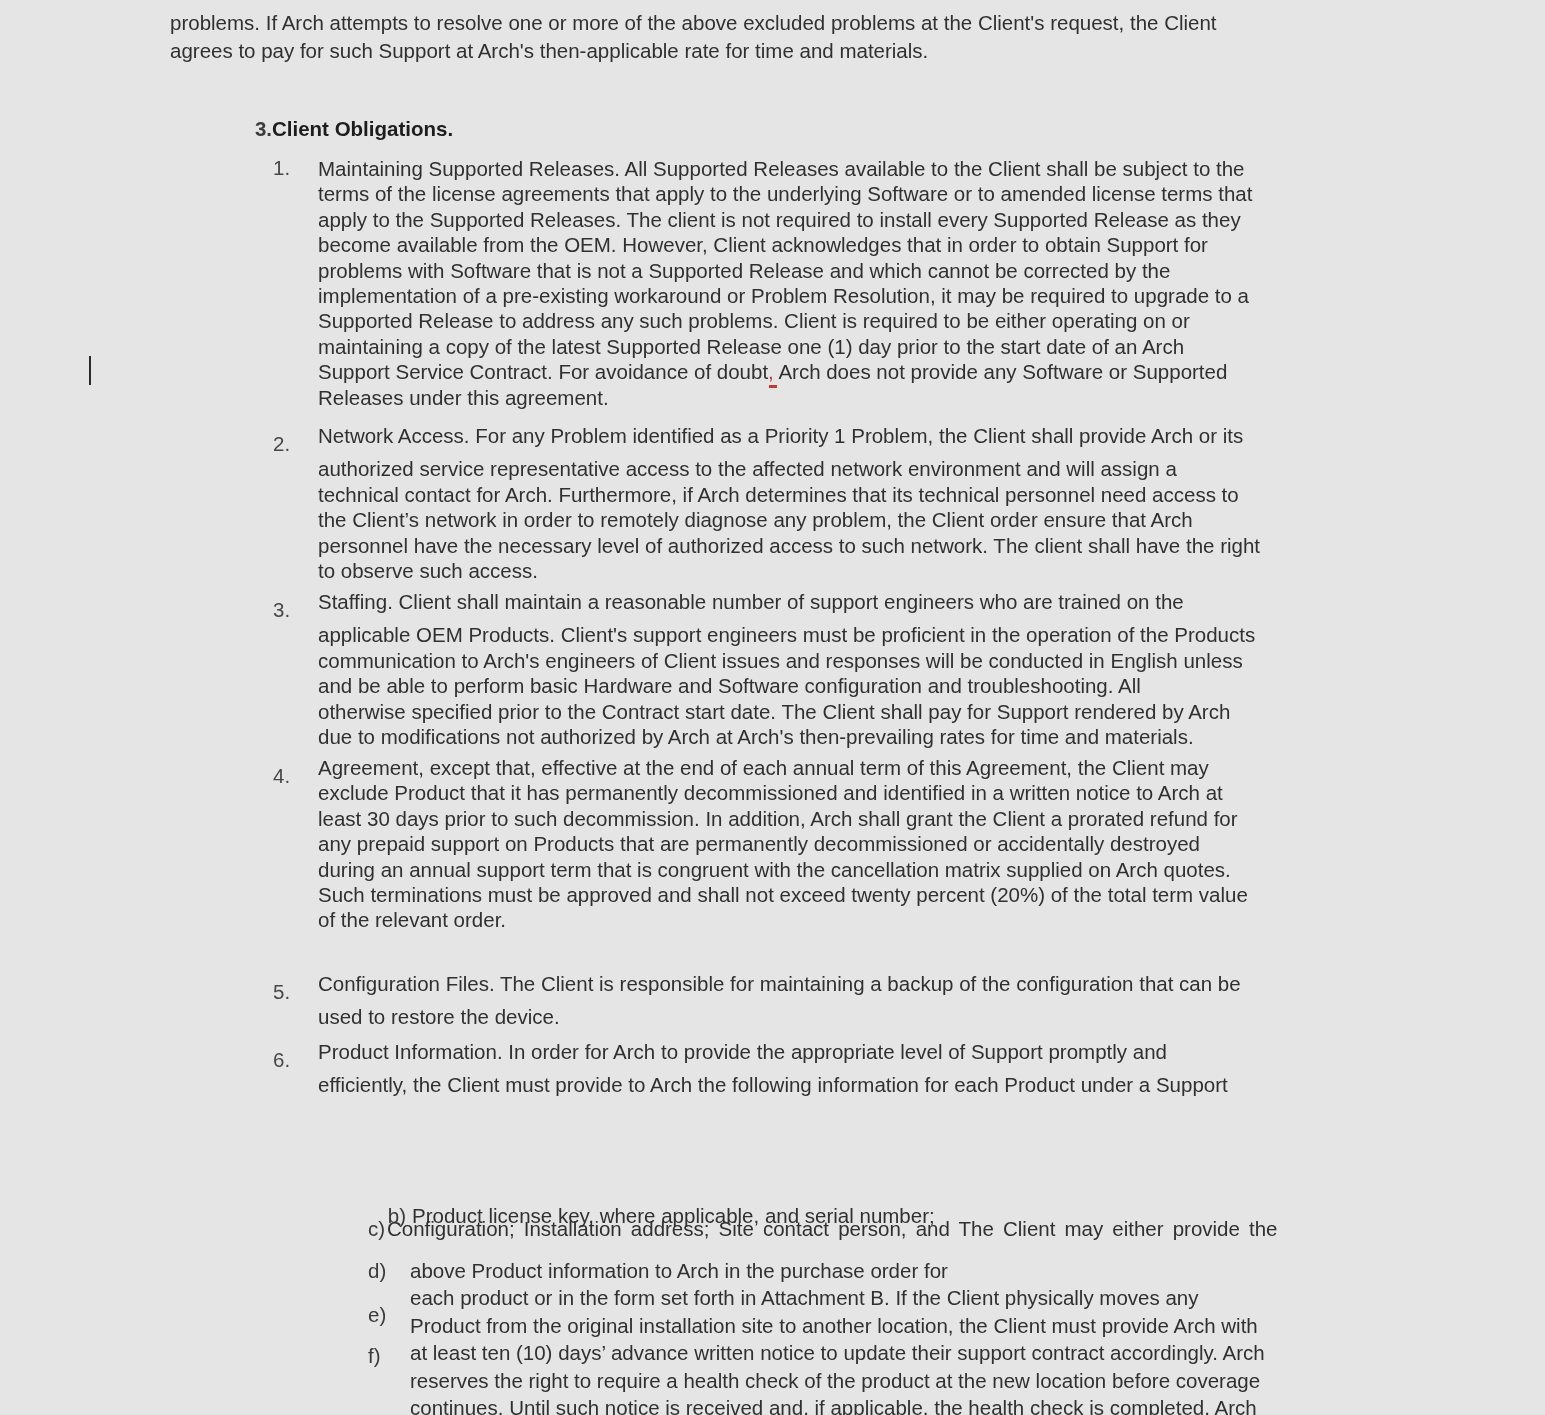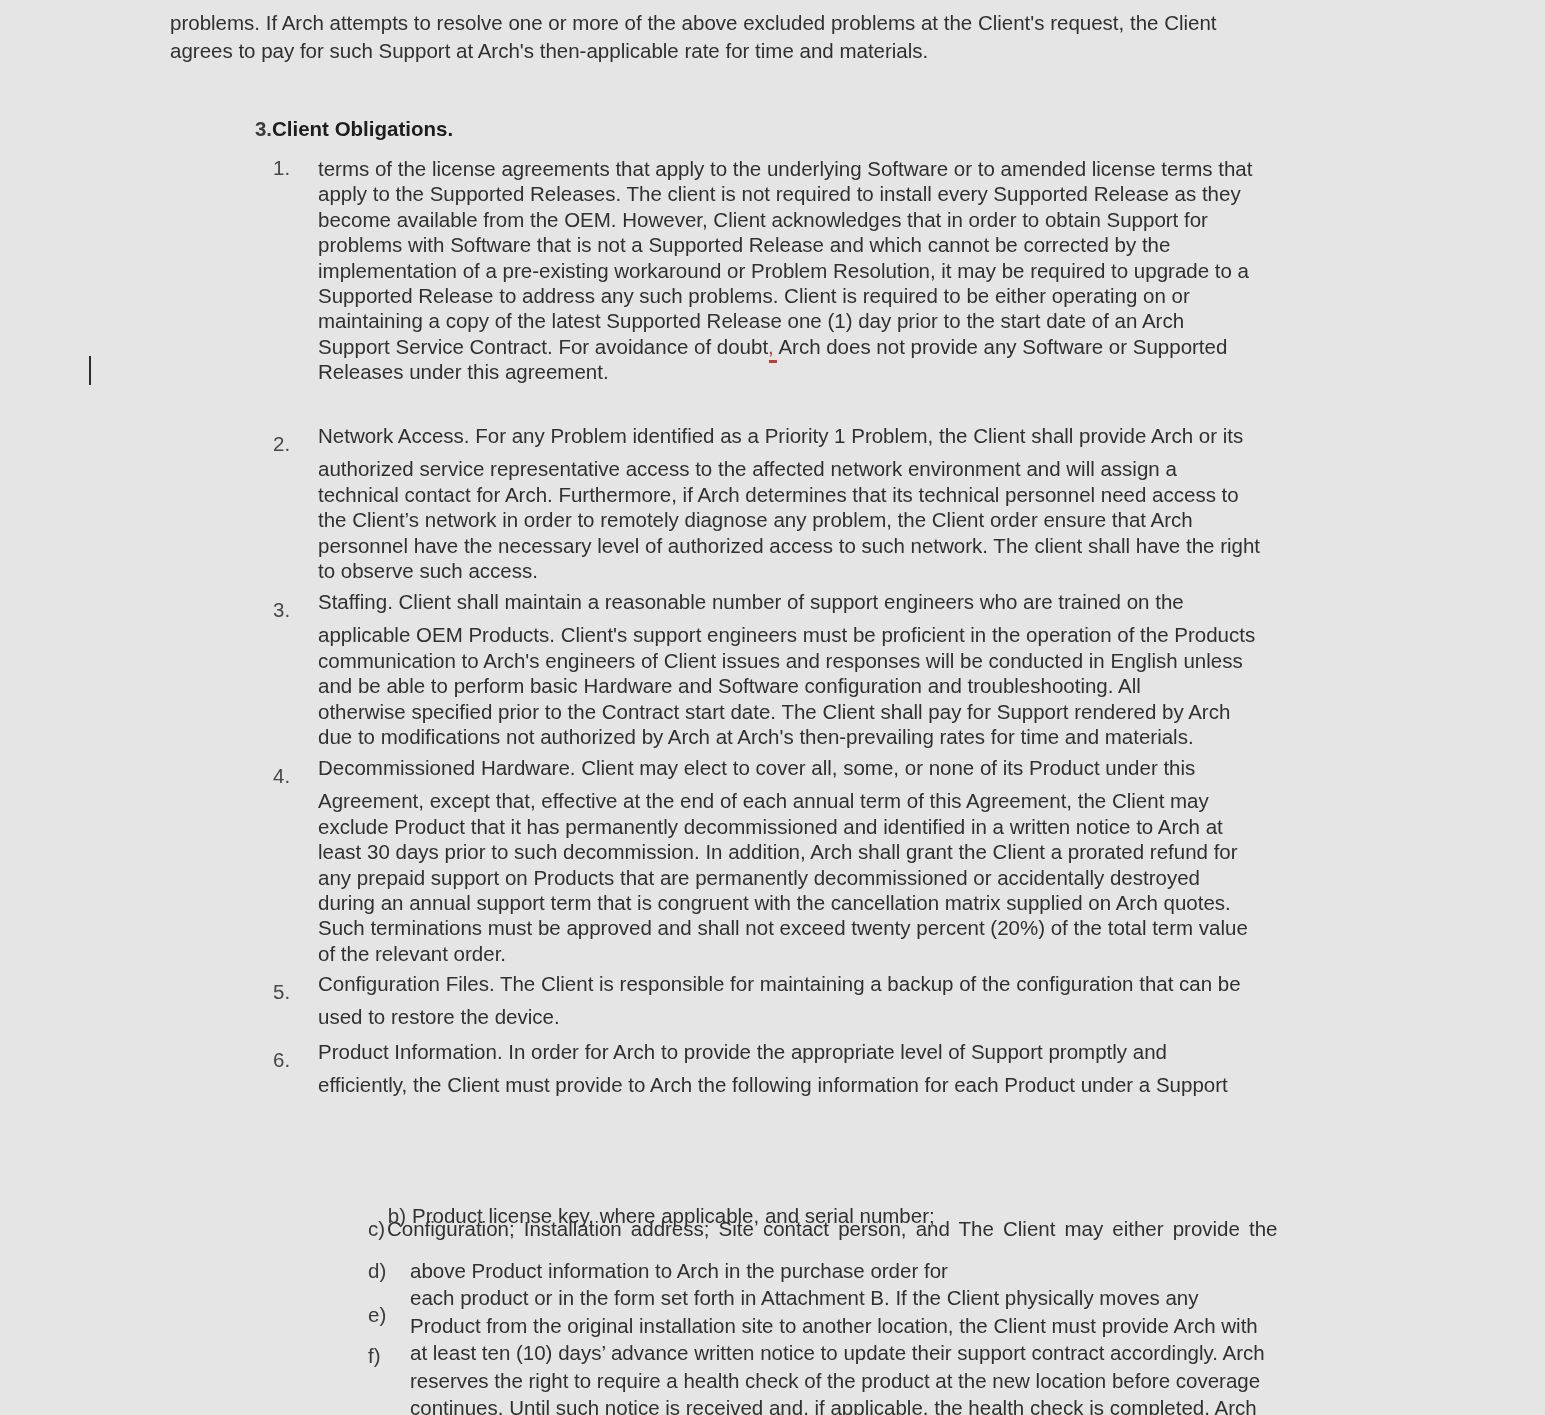--- a/index.html
+++ b/index.html
@@ -48,20 +48,21 @@
     <div class="line">agrees to pay for such Support at Arch's then-applicable rate for time and materials.</div>
   </div>
 
   <div class="heading">
     <span class="h-num">3.</span><span class="h-title">Client Obligations.</span>
   </div>
 
   <div class="item" style="top:156px">
     <span class="num">1.</span>
     <div class="body">
+      <div class="line">Maintaining Supported Releases. All Supported Releases available to the Client shall be subject to the</div>
       <div class="line">terms of the license agreements that apply to the underlying Software or to amended license terms that</div>
       <div class="line">apply to the Supported Releases. The client is not required to install every Supported Release as they</div>
       <div class="line">become available from the OEM. However, Client acknowledges that in order to obtain Support for</div>
       <div class="line">problems with Software that is not a Supported Release and which cannot be corrected by the</div>
       <div class="line">implementation of a pre-existing workaround or Problem Resolution, it may be required to upgrade to a</div>
       <div class="line">Supported Release to address any such problems. Client is required to be either operating on or</div>
       <div class="line">maintaining a copy of the latest Supported Release one (1) day prior to the start date of an Arch</div>
       <div class="line"><span>Support Service Contract. For avoidance of doubt</span><span class="ins"><span>,</span><span class="ins-dash"></span></span><span> Arch does not provide any Software or Supported</span></div>
       <div class="line">Releases under this agreement.</div>
     </div>
@@ -87,21 +88,20 @@
       <div class="line">communication to Arch's engineers of Client issues and responses will be conducted in English unless</div>
       <div class="line">and be able to perform basic Hardware and Software configuration and troubleshooting. All</div>
       <div class="line">otherwise specified prior to the Contract start date. The Client shall pay for Support rendered by Arch</div>
       <div class="line">due to modifications not authorized by Arch at Arch's then-prevailing rates for time and materials.</div>
     </div>
   </div>
 
   <div class="item shift" style="top:755px">
     <span class="num">4.</span>
     <div class="body">
-      <div class="line first">Decommissioned Hardware. Client may elect to cover all, some, or none of its Product under this</div>
       <div class="line">Agreement, except that, effective at the end of each annual term of this Agreement, the Client may</div>
       <div class="line">exclude Product that it has permanently decommissioned and identified in a written notice to Arch at</div>
       <div class="line">least 30 days prior to such decommission. In addition, Arch shall grant the Client a prorated refund for</div>
       <div class="line">any prepaid support on Products that are permanently decommissioned or accidentally destroyed</div>
       <div class="line">during an annual support term that is congruent with the cancellation matrix supplied on Arch quotes.</div>
       <div class="line">Such terminations must be approved and shall not exceed twenty percent (20%) of the total term value</div>
       <div class="line">of the relevant order.</div>
     </div>
   </div>
 

